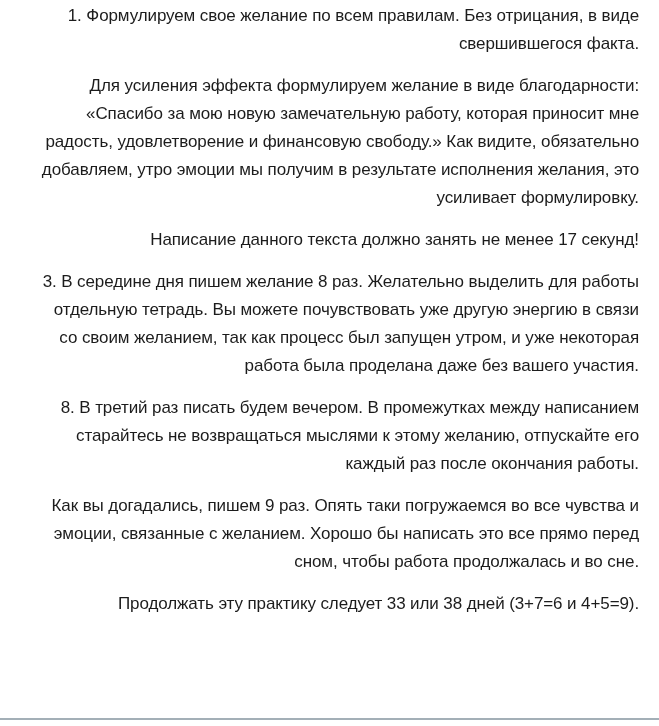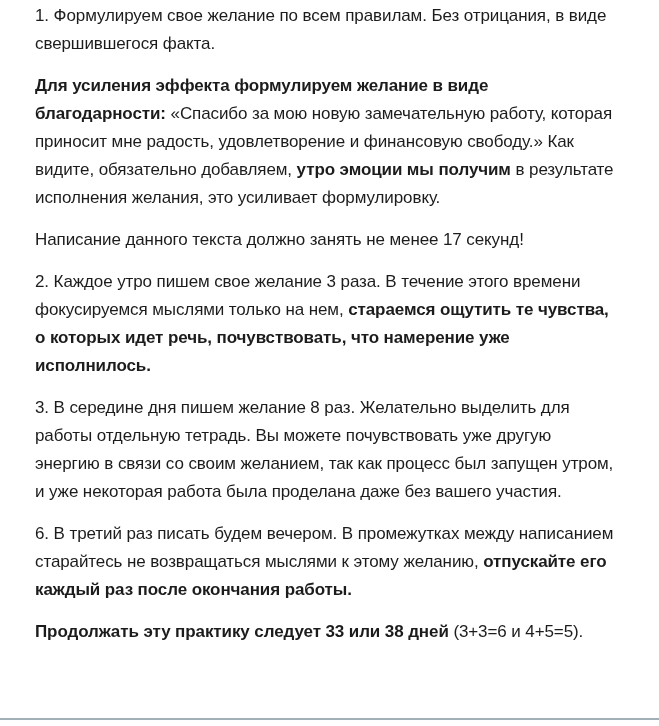--- a/index.html
+++ b/index.html
@@ -12,46 +12,47 @@
     position:relative;
     width:659px;
     height:726px;
     background:var(--bg-color);
     overflow:hidden;
     font-family:"Liberation Sans","DejaVu Sans",sans-serif;
     color:var(--text-color);
   }
   .article{
     box-sizing:border-box;
-    padding:2px 44px 0 35px;
+    padding:2px 20px 0 35px;
     width:659px;
+    text-align:right;
   }
   .article p{
     margin:0 0 14px 0;
     font-size:17px;
     line-height:28px;
     letter-spacing:-0.1px;
   }
-  .article b{font-weight:700;}
+  .article b{font-weight:400;}
   .bottom-rule{
     position:absolute;
     left:0;
     top:718px;
     width:659px;
     height:2px;
     background:var(--rule-color);
   }
 </style>
 </head>
 <body>
 
 <div class="page">
   <div class="article">
       <p><span>1. Формулируем свое желание по всем правилам. Без отрицания, в виде свершившегося факта.</span></p>
       <p><b>Для усиления эффекта формулируем желание в виде благодарности:</b><span> «Спасибо за мою новую замечательную работу, которая приносит мне радость, удовлетворение и финансовую свободу.» Как видите, обязательно добавляем, </span><b>утро эмоции мы получим</b><span> в результате исполнения желания, это усиливает формулировку.</span></p>
       <p><span>Написание данного текста должно занять не менее 17 секунд!</span></p>
-      <p><span>2. Каждое утро пишем свое желание 3 раза. В течение этого времени фокусируемся мыслями только на нем, </span><b>стараемся ощутить те чувства, о которых идет речь, почувствовать, что намерение уже исполнилось.</b></p>
       <p><span>3. В середине дня пишем желание 8 раз. Желательно выделить для работы отдельную тетрадь. Вы можете почувствовать уже другую энергию в связи со своим желанием, так как процесс был запущен утром, и уже некоторая работа была проделана даже без вашего участия.</span></p>
-      <p><span>6. В третий раз писать будем вечером. В промежутках между написанием старайтесь не возвращаться мыслями к этому желанию, </span><b>отпускайте его каждый раз после окончания работы.</b></p>
-      <p><b>Продолжать эту практику следует 33 или 38 дней </b><span>(3+3=6 и 4+5=5).</span></p>
+      <p><span>8. В третий раз писать будем вечером. В промежутках между написанием старайтесь не возвращаться мыслями к этому желанию, </span><b>отпускайте его каждый раз после окончания работы.</b></p>
+      <p><span>Как вы догадались, пишем 9 раз. Опять таки погружаемся во все чувства и эмоции, связанные с желанием. </span><b>Хорошо бы написать это все прямо перед сном</b><span>, чтобы работа продолжалась и во сне.</span></p>
+      <p><b>Продолжать эту практику следует 33 или 38 дней </b><span>(3+7=6 и 4+5=9).</span></p>
     </div>
   <div class="bottom-rule"></div>
 </div>
 
 </body></html>

